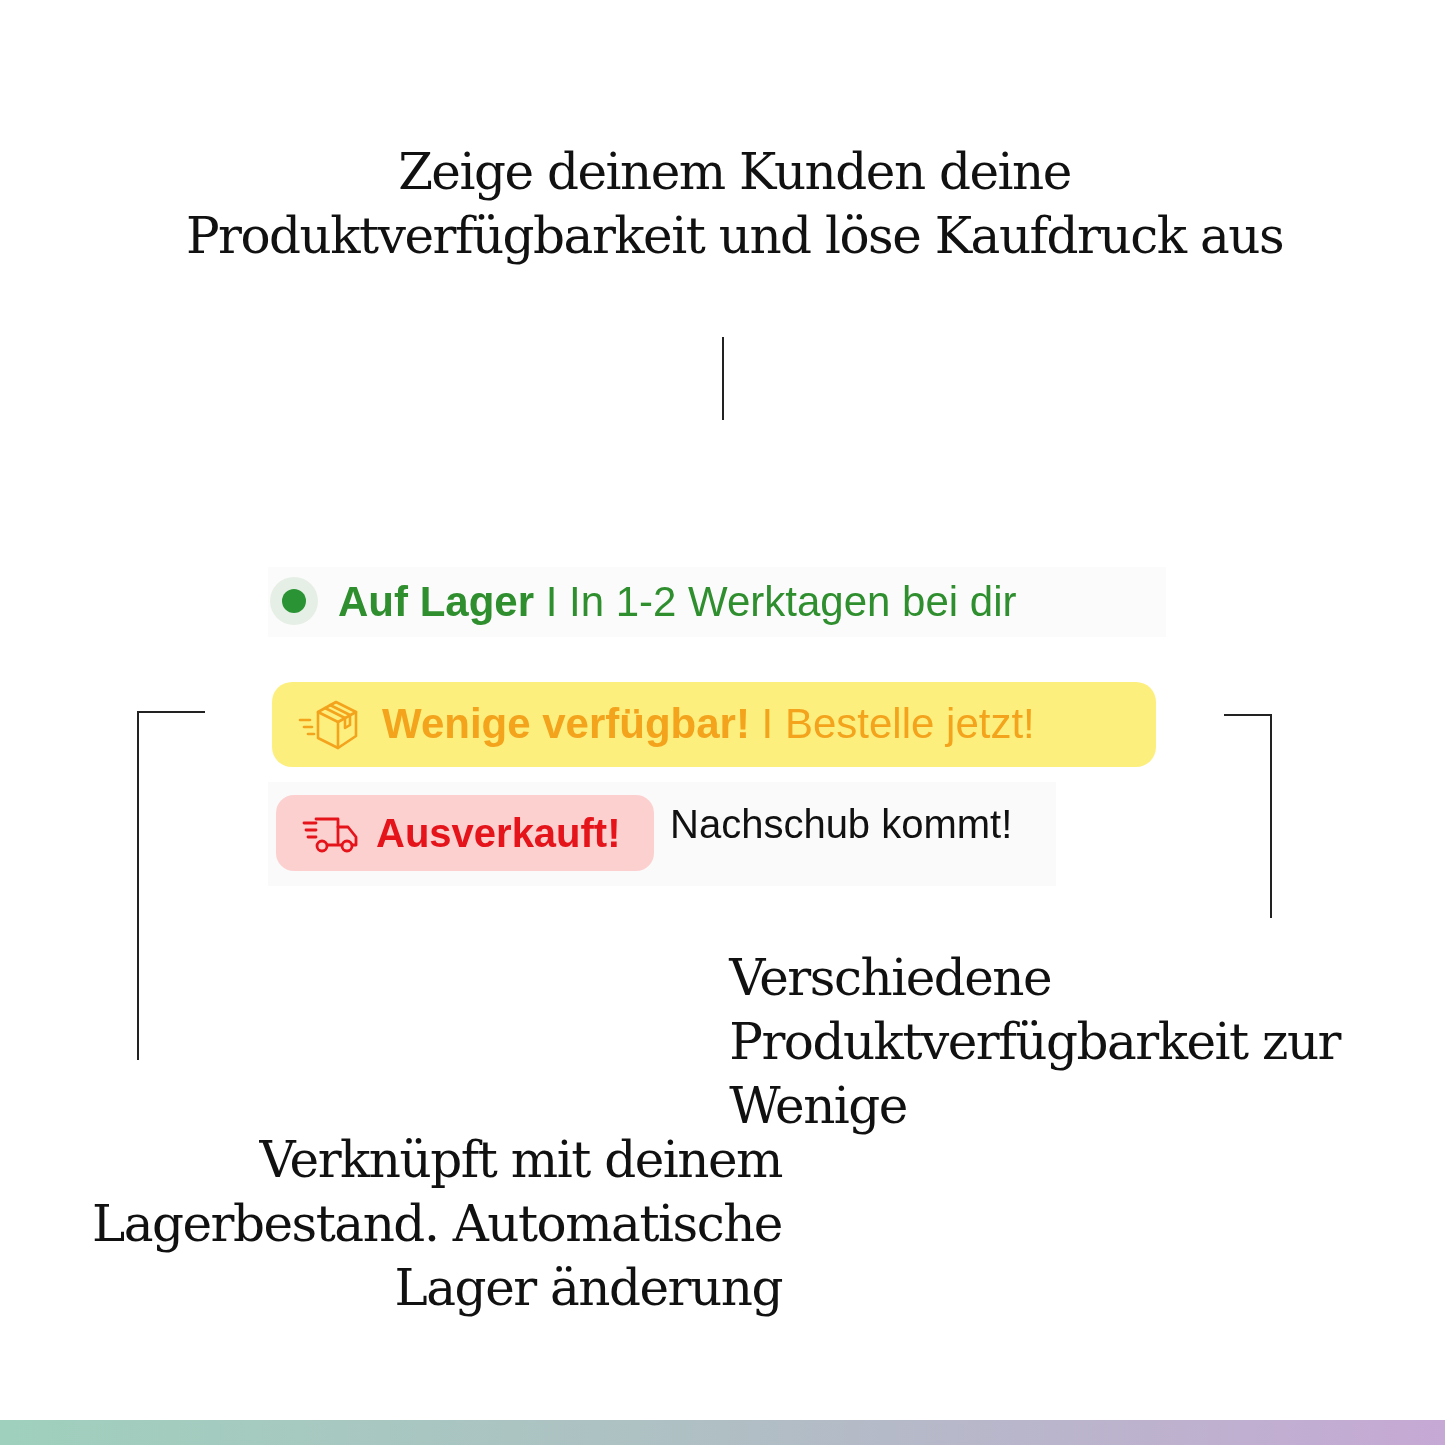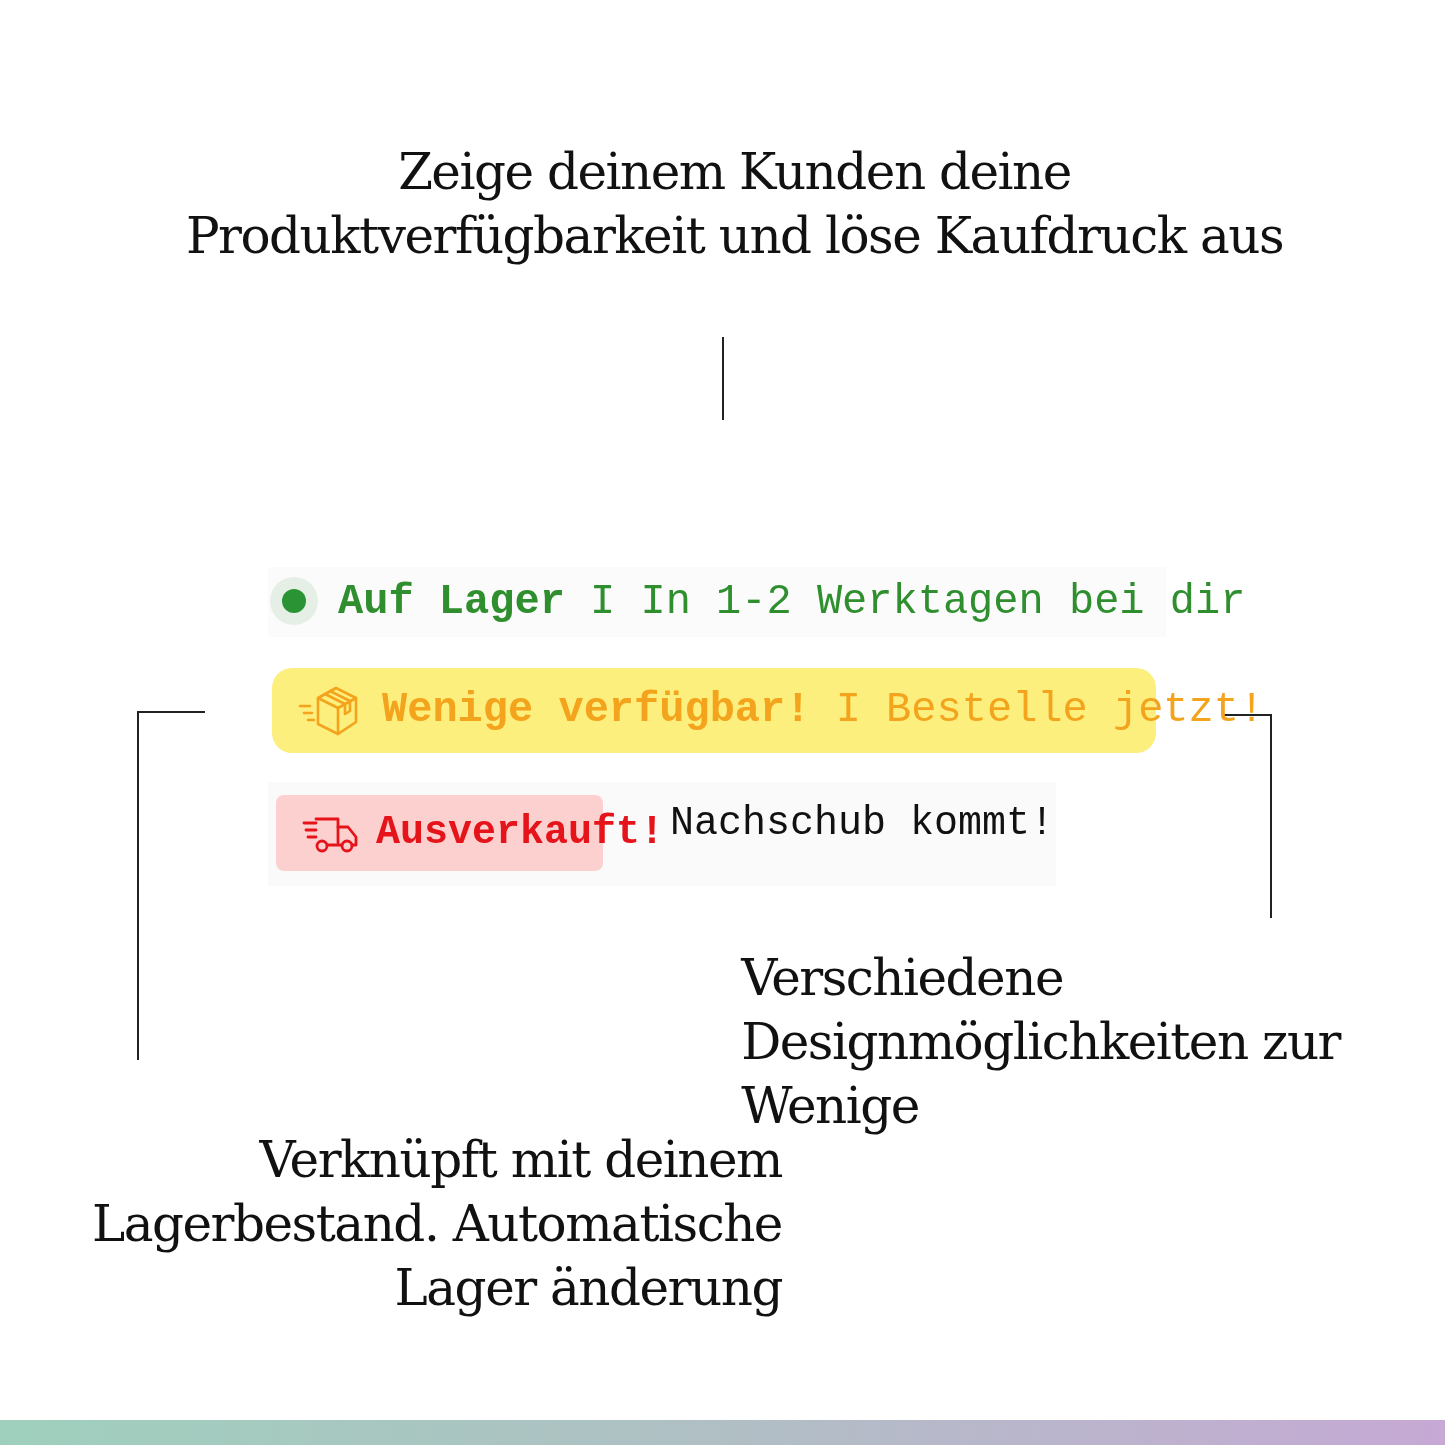--- a/index.html
+++ b/index.html
@@ -12,50 +12,50 @@
 
   .headline {
     position: absolute; left: 0; width: 1445px; top: 140px;
     text-align: center; font-size: 50px; line-height: 64px; color: #111;
   }
   .headline div { white-space: nowrap; padding-left: 24px; }
 
   .vline { position: absolute; background: #222; }
 
   .badge-area {
-    position: absolute; background: #fafafa; font-family: Liberation Mono, monospace;
+    position: absolute; background: #fafafa;
   }
 
   .row1 { left: 268px; top: 567px; width: 898px; height: 70px; background: #fbfbfb; }
   .dot-outer {
     position: absolute; left: 2px; top: 10px; width: 48px; height: 48px; border-radius: 50%;
     background: #e6efe6;
   }
   .dot-inner {
     position: absolute; left: 12px; top: 12px; width: 24px; height: 24px; border-radius: 50%;
     background: #2a9434;
   }
   .row1-text {
     position: absolute; left: 70px; top: 8px; font-size: 42px; line-height: 54px;
     color: #2f8f2f; white-space: nowrap;
   }
   .bold { font-weight: bold; }
 
   .row2 {
-    left: 272px; top: 668px; width: 884px; height: 85px; border-radius: 20px; background: #fdef7e;
+    left: 272px; top: 682px; width: 884px; height: 85px; border-radius: 20px; background: #fdef7e;
   }
   .row2 .icon { position: absolute; left: 26px; top: 14px; width: 64px; height: 56px; }
   .row2-text {
     position: absolute; left: 110px; top: 14px; font-size: 42px; line-height: 56px;
     color: #f3a31c; white-space: nowrap;
   }
 
   .row3-bg { left: 268px; top: 782px; width: 788px; height: 104px; background: #fafafa; }
   .row3-pill {
-    position: absolute; left: 8px; top: 13px; width: 327px; height: 76px; border-radius: 8px;
+    position: absolute; left: 8px; top: 13px; width: 378px; height: 76px; border-radius: 18px;
     background: #fdd0d0;
     text-align: center;
   }
   .row3-pill .icon { position: absolute; left: 26px; top: 20px; width: 60px; height: 40px; }
   .row3-pill-text {
     position: absolute; left: 100px; top: 10px; font-size: 40px; line-height: 56px;
     color: #e5141b; font-weight: bold; white-space: nowrap;
   }
   .row3-text {
     position: absolute; left: 402px; top: 14px; font-size: 40px; line-height: 56px;
@@ -126,21 +126,21 @@
       <circle cx="20" cy="31" r="5"></circle>
       <circle cx="45" cy="31" r="5"></circle>
     </svg>
     <div class="row3-pill-text">Ausverkauft!</div>
   </div>
   <div class="row3-text">Nachschub kommt!</div>
 </div>
 
 <div class="caption caption-right serif">
   <div>Verschiedene</div>
-  <div>Designmöglichkeiten zur</div>
+  <div>Produktverfügbarkeit zur</div>
   <div>Wenige</div>
 </div>
 
 <div class="caption caption-left serif">
   <div>Verknüpft mit deinem</div>
   <div>Lagerbestand. Automatische</div>
   <div>Lager änderung</div>
 </div>
 
 <div class="gradient-bar"></div>

